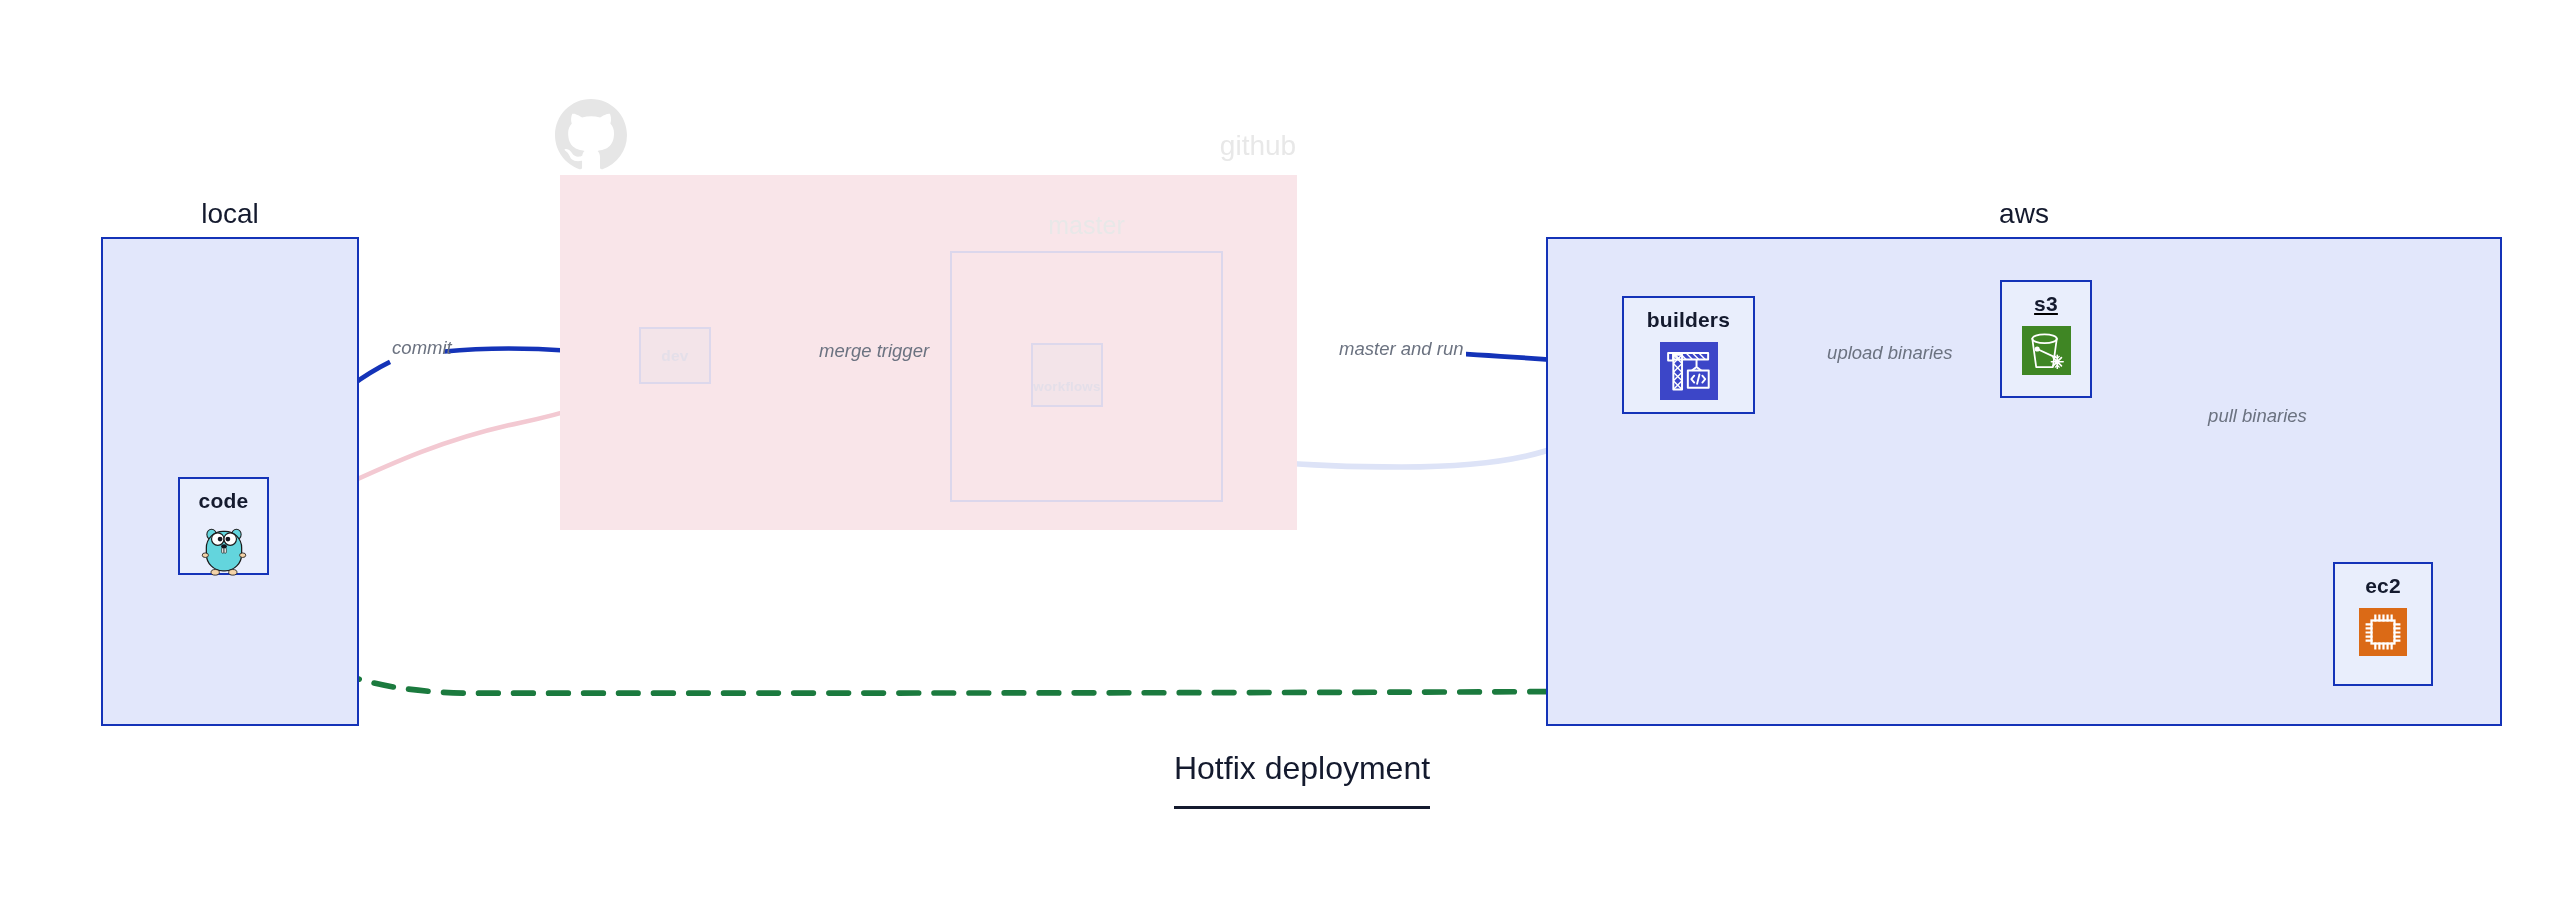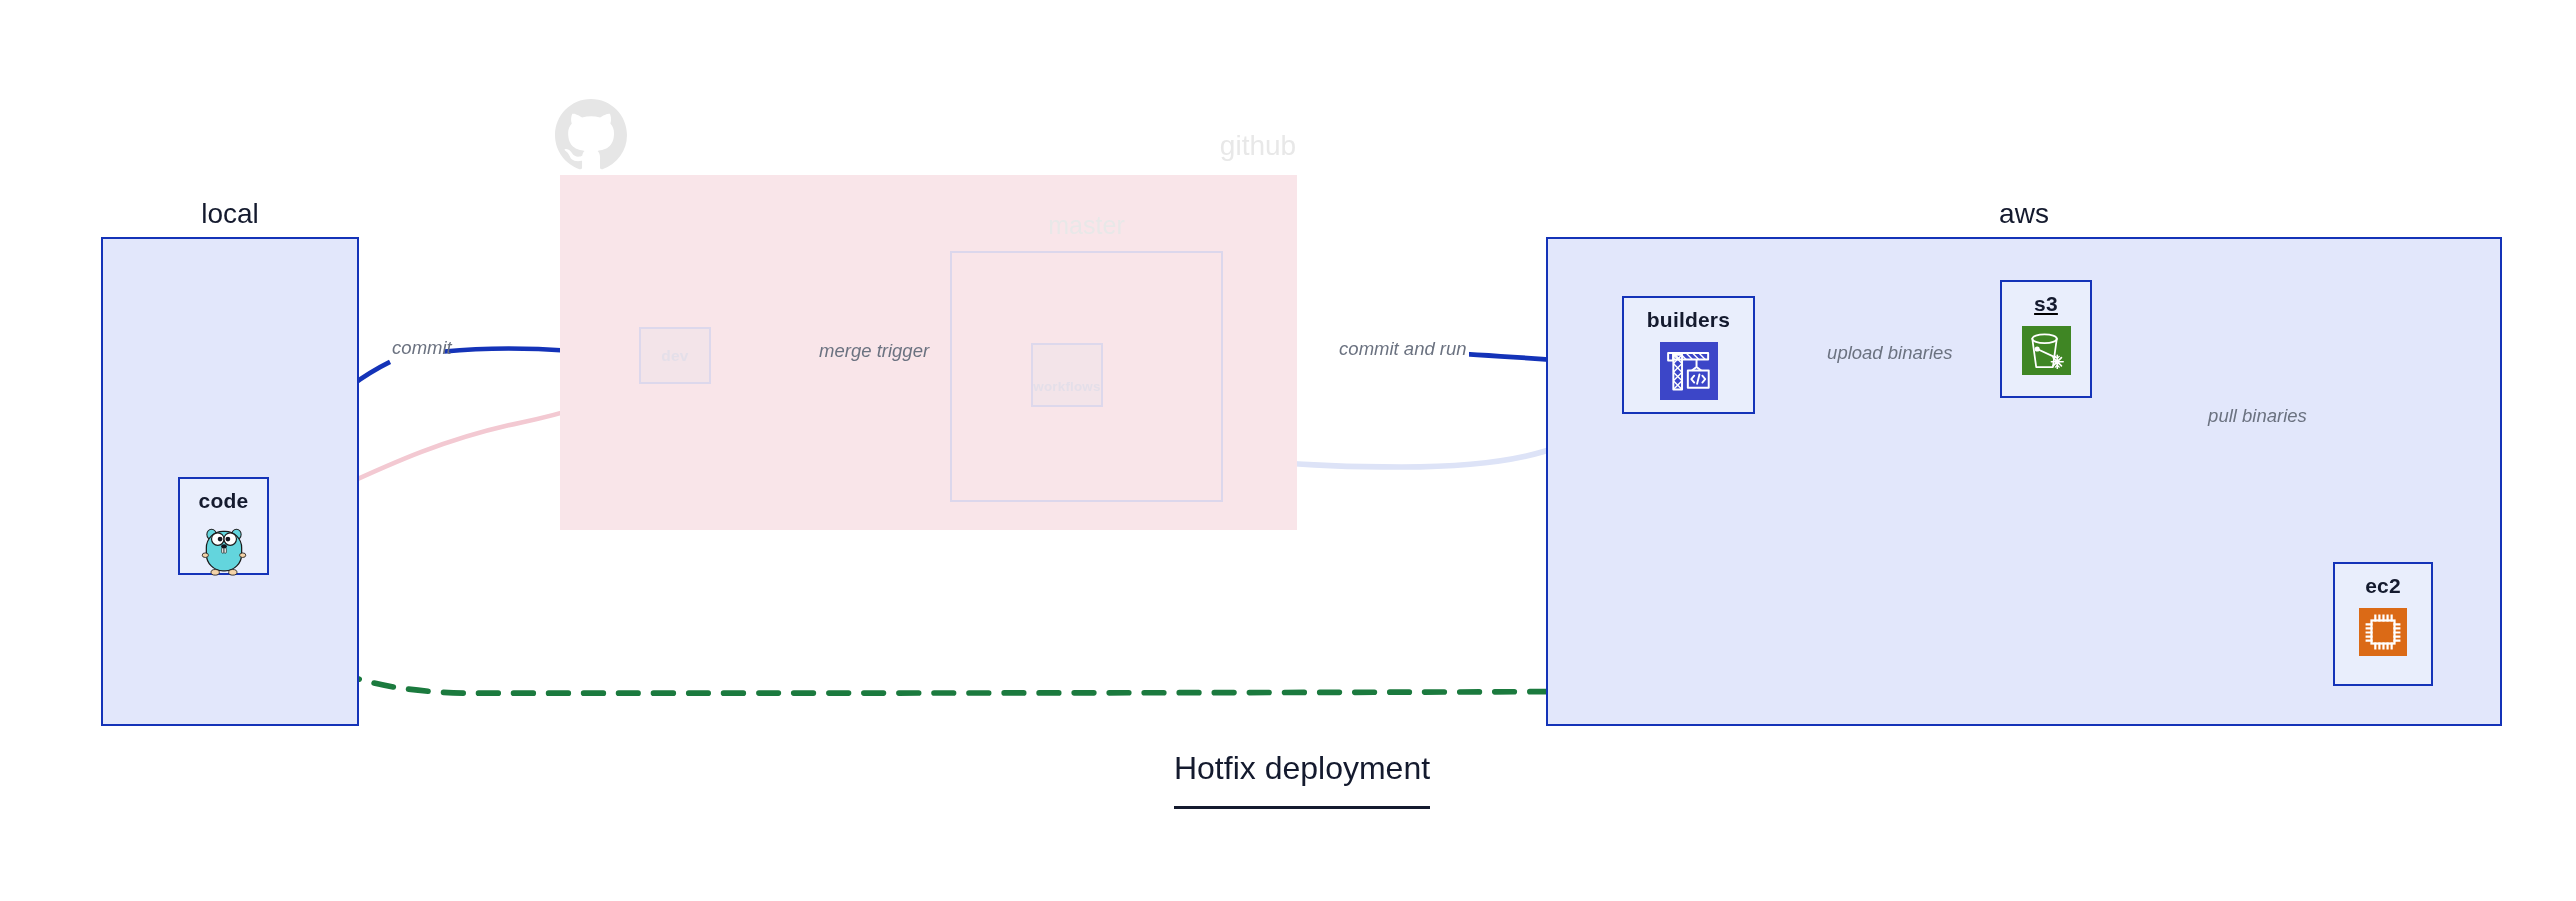--- a/index.html
+++ b/index.html
@@ -260,21 +260,21 @@
           <path d="M74 34 L84 34 M74 42.5 L84 42.5 M74 51 L84 51 M74 59.5 L84 59.5 M74 68 L84 68"></path>
         </g>
       </svg>
     </div>
   </div>
 
   <div class="edge-label plain" style="left:390px;top:337px;">commit</div>
 
   <div class="edge-label on-pink" style="left:817px;top:340px;">merge trigger</div>
 
-  <div class="edge-label plain" style="left:1337px;top:338px;background:#ffffff;">commit and run</div>
+  <div class="edge-label plain" style="left:1337px;top:338px;background:#ffffff;">master and run</div>
 
   <div class="edge-label on-blue" style="left:1825px;top:342px;">upload binaries</div>
 
   <div class="edge-label on-blue" style="left:2206px;top:405px;">pull binaries</div>
 
   <div class="diagram-title">
     <span>Hotfix deployment</span>
   </div>
 
 </div>

